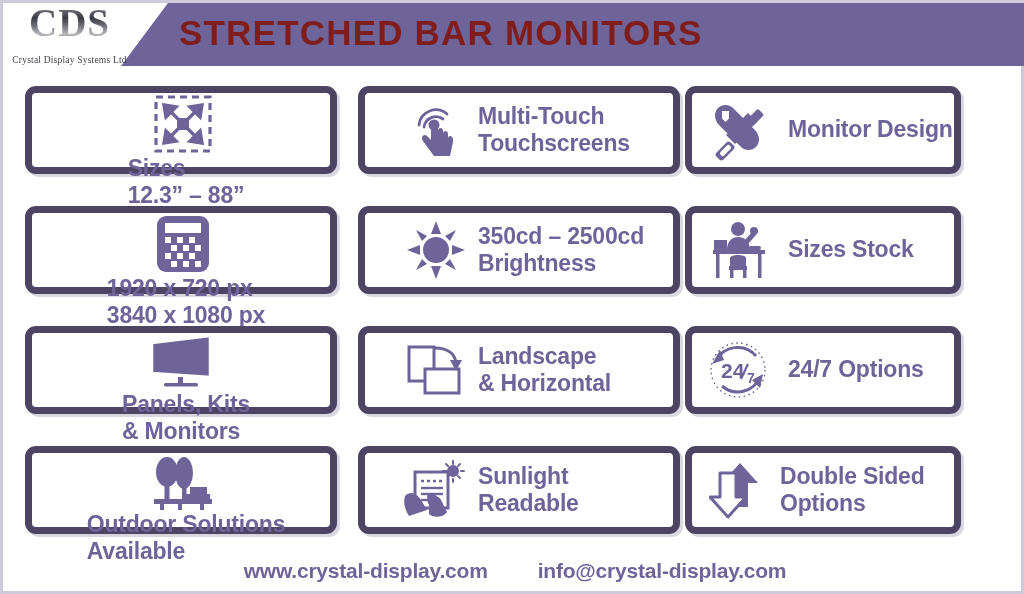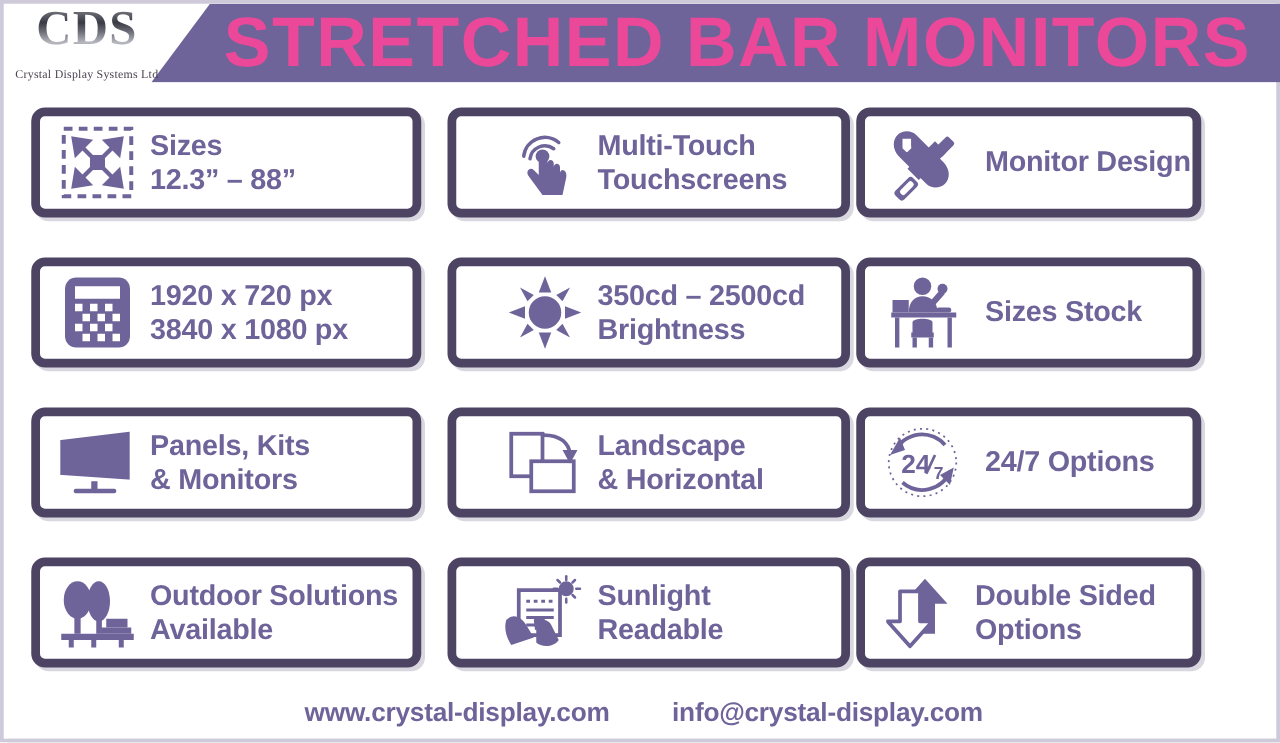--- a/index.html
+++ b/index.html
@@ -23,22 +23,22 @@
     position:absolute; left:0; top:0; width:1024px; height:63px;
   }
   .header-band {
     position:absolute; left:0; top:0; width:1024px; height:63px;
     background:#6f6499;
     clip-path: polygon(165px 0, 1024px 0, 1024px 63px, 118px 63px);
   }
   .header-title {
     position:absolute; left:176px; top:0; height:60px;
     display:flex; align-items:center;
-    color:#ec4899;
-    font-size:56px; font-weight:bold; letter-spacing:1.2px;
+    color:#7f1d1d;
+    font-size:35px; font-weight:bold; letter-spacing:1.2px;
     white-space:nowrap;
     font-family:"Liberation Sans", sans-serif;
   }
 
   
   .logo {
     position:absolute; left:4px; top:2px; width:125px; height:60px;
     display:flex; flex-direction:column; align-items:center; justify-content:flex-end;
   }
   .logo-mark {
@@ -81,21 +81,21 @@
   }
   .card-line {
     color:#6f6499;
     font-size:23px; font-weight:bold; line-height:1.18;
     letter-spacing:-0.2px;
     white-space:nowrap;
   }
   .card.centerlabel .card-text { padding-left:14px; }
 
   
-  .col1 { left:22px;  width:312px; }
+  .col1 { left:22px;  width:312px;flex-direction:column; }
   .col2 { left:355px; width:322px;padding-left:35px; }
   .col3 { left:682px; width:276px; }
   .row1 { top:11px;  height:88px; }
   .row2 { top:131px; height:88px; }
   .row3 { top:251px; height:88px; }
   .row4 { top:371px; height:88px; }
 
   
   .footer {
     position:absolute; left:0; top:545px; width:1024px; height:46px;

